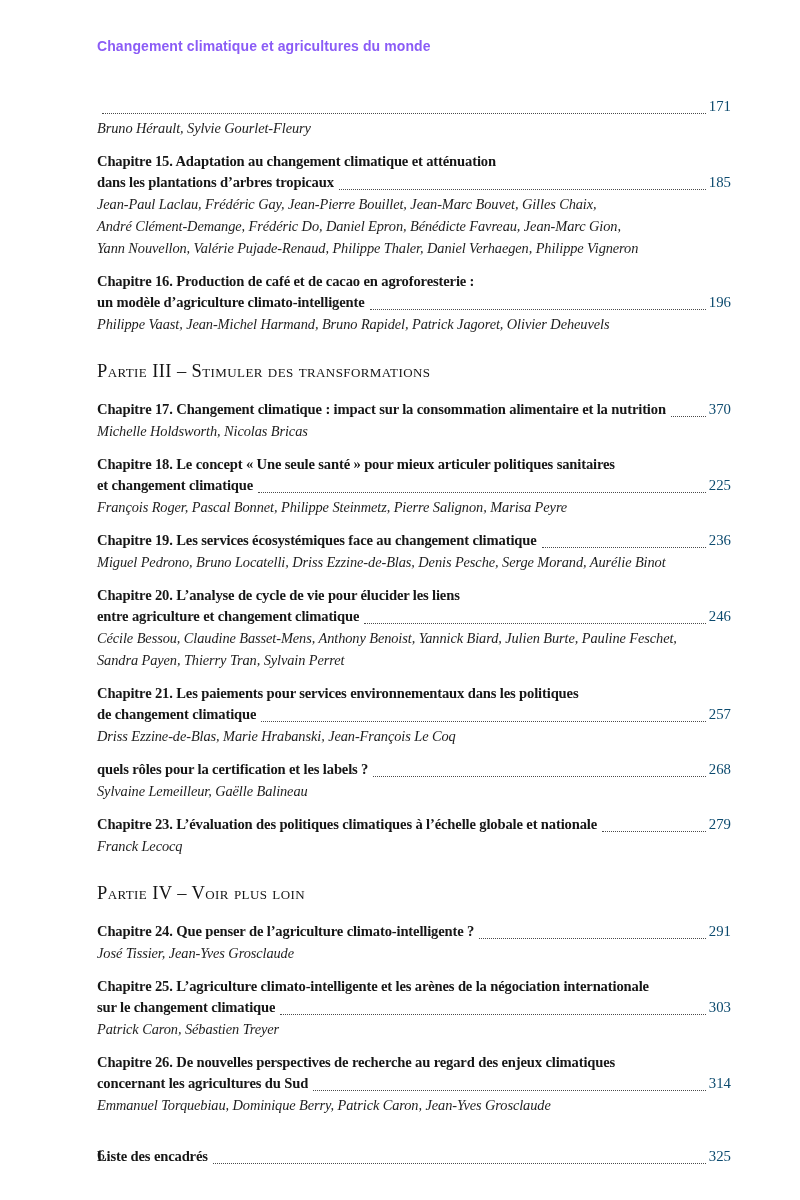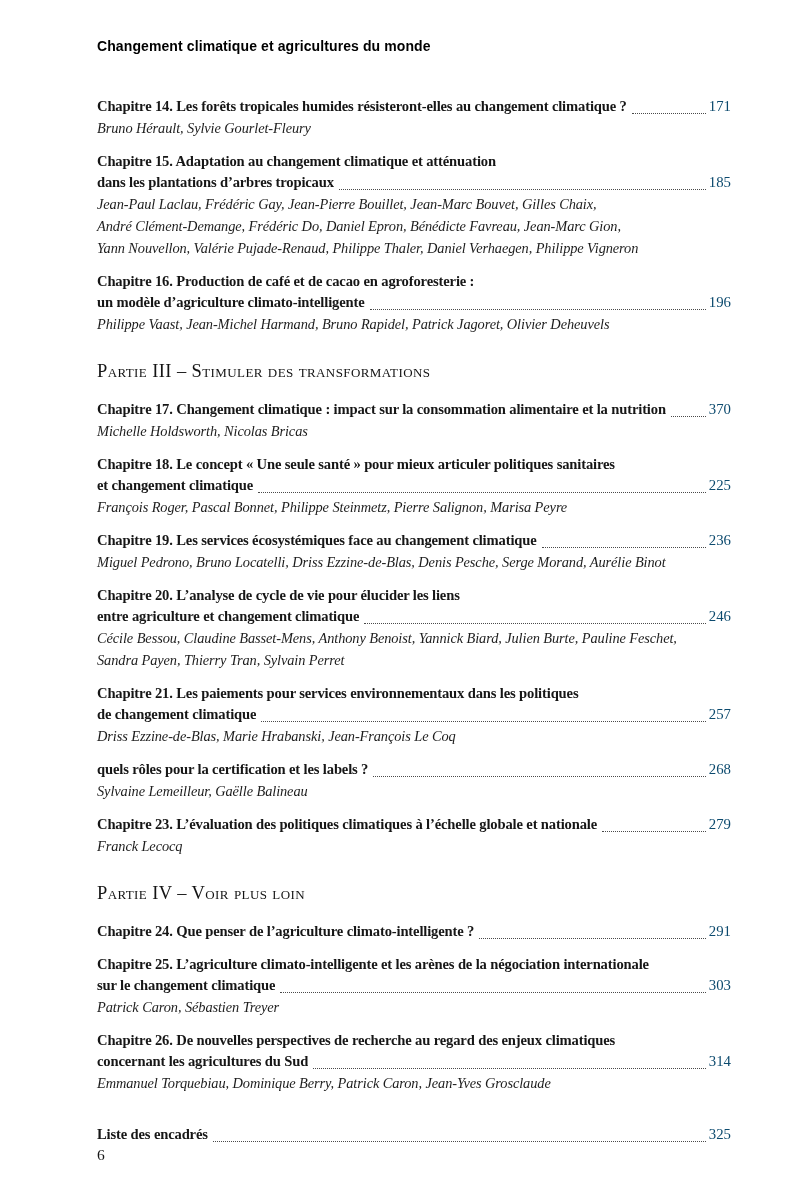--- a/index.html
+++ b/index.html
@@ -18,21 +18,21 @@
     padding: 38px 69px 0 97px;
     background: #ffffff;
     color: #1a1a1a;
     font-family: "Liberation Serif", serif;
   }
   .running-header {
     font-family: "Liberation Sans", sans-serif;
     font-weight: 700;
     font-size: 14px;
     letter-spacing: 0.1px;
-    color: #000000;
+    color: #8b5cf6;
   }
   .toc {
     margin-top: 42px;
   }
   .entry {
     margin-top: 12px;
   }
   .entry:first-child {
     margin-top: 0;
   }
@@ -99,21 +99,20 @@
 </style>
 </head>
 <body>
 
 <div class="page">
   <div class="running-header">Changement climatique et agricultures du monde</div>
 
   <div class="toc">
       <div class="entry">
         <div class="title-line flex">
-          <span class="title-text">Chapitre 14. Les forêts tropicales humides résisteront-elles au changement climatique ?</span>
           <span class="leader"></span>
           <span class="page-num">171</span>
         </div>
         <div class="authors">Bruno Hérault, Sylvie Gourlet-Fleury</div>
       </div>
       <div class="entry">
         <div class="title-line">Chapitre 15. Adaptation au changement climatique et atténuation</div>
         <div class="title-line flex">
           <span class="title-text">dans les plantations d’arbres tropicaux</span>
           <span class="leader"></span>
@@ -193,20 +192,21 @@
         </div>
         <div class="authors">Franck Lecocq</div>
       </div>
       <div class="part-heading">Partie IV – Voir plus loin</div>
       <div class="entry">
         <div class="title-line flex">
           <span class="title-text">Chapitre 24. Que penser de l’agriculture climato-intelligente ?</span>
           <span class="leader"></span>
           <span class="page-num">291</span>
         </div>
+        <div class="authors">José Tissier, Jean-Yves Grosclaude</div>
       </div>
       <div class="entry">
         <div class="title-line">Chapitre 25. L’agriculture climato-intelligente et les arènes de la négociation internationale</div>
         <div class="title-line flex">
           <span class="title-text">sur le changement climatique</span>
           <span class="leader"></span>
           <span class="page-num">303</span>
         </div>
         <div class="authors">Patrick Caron, Sébastien Treyer</div>
       </div>

